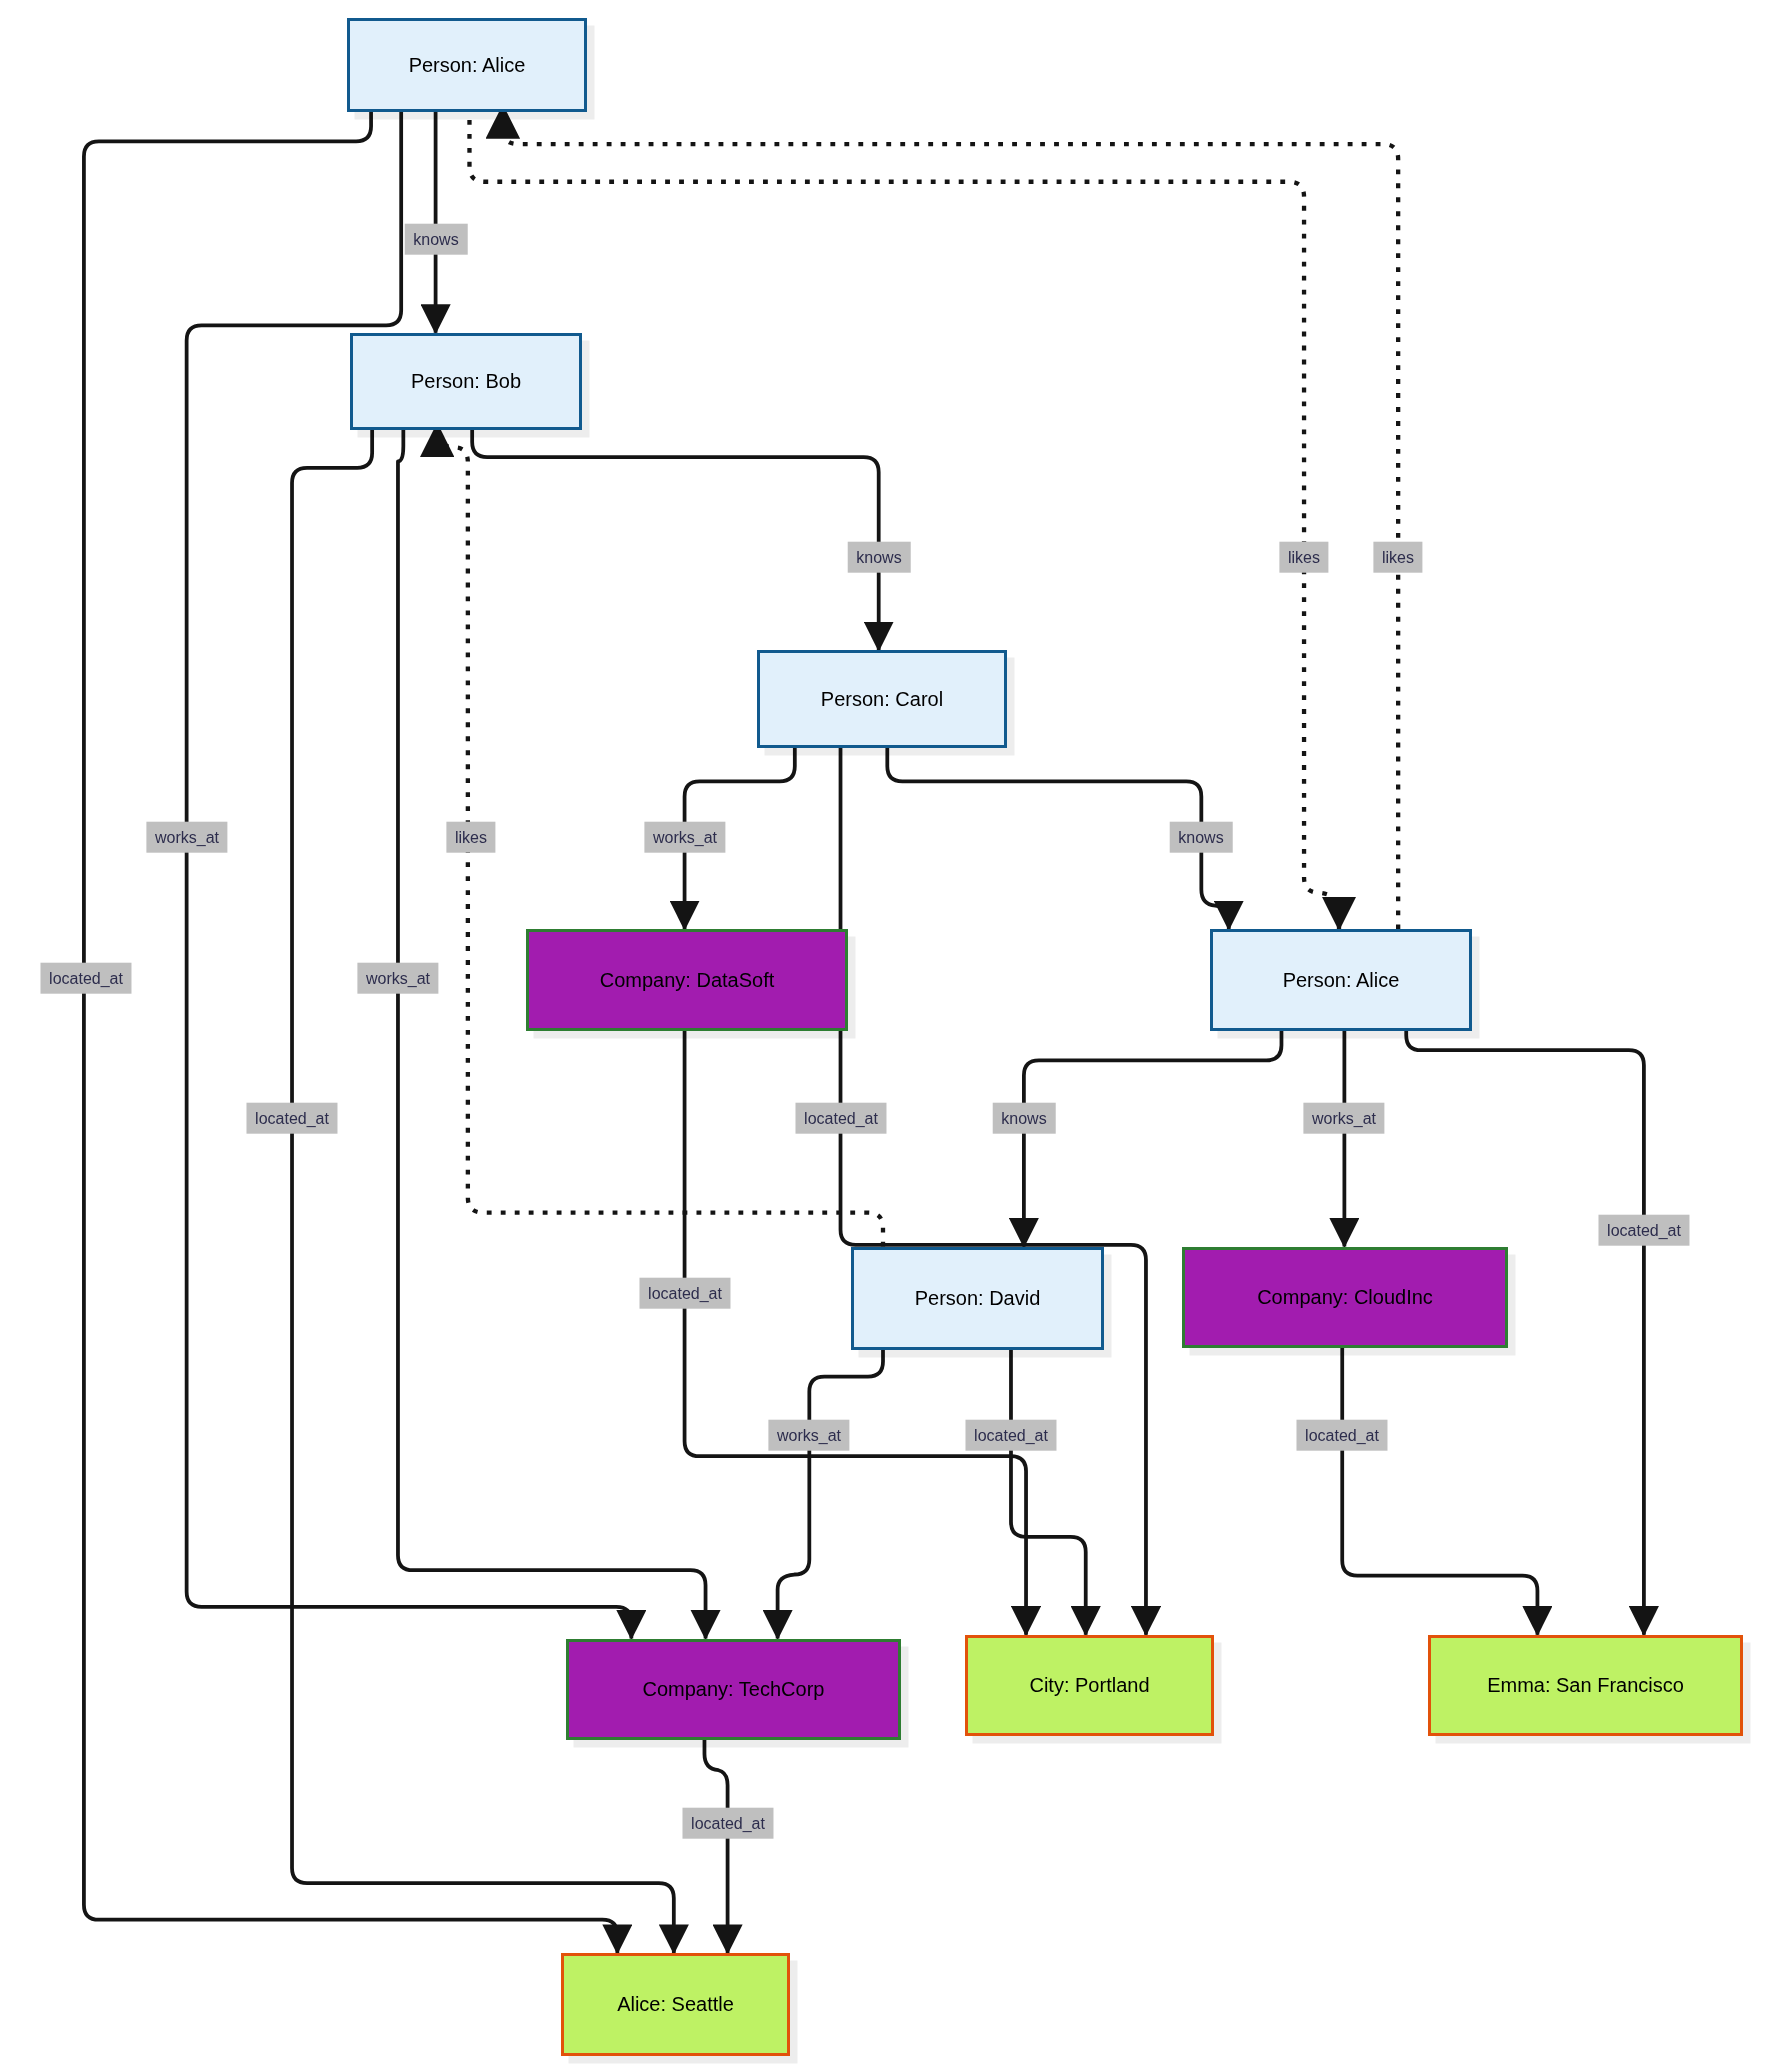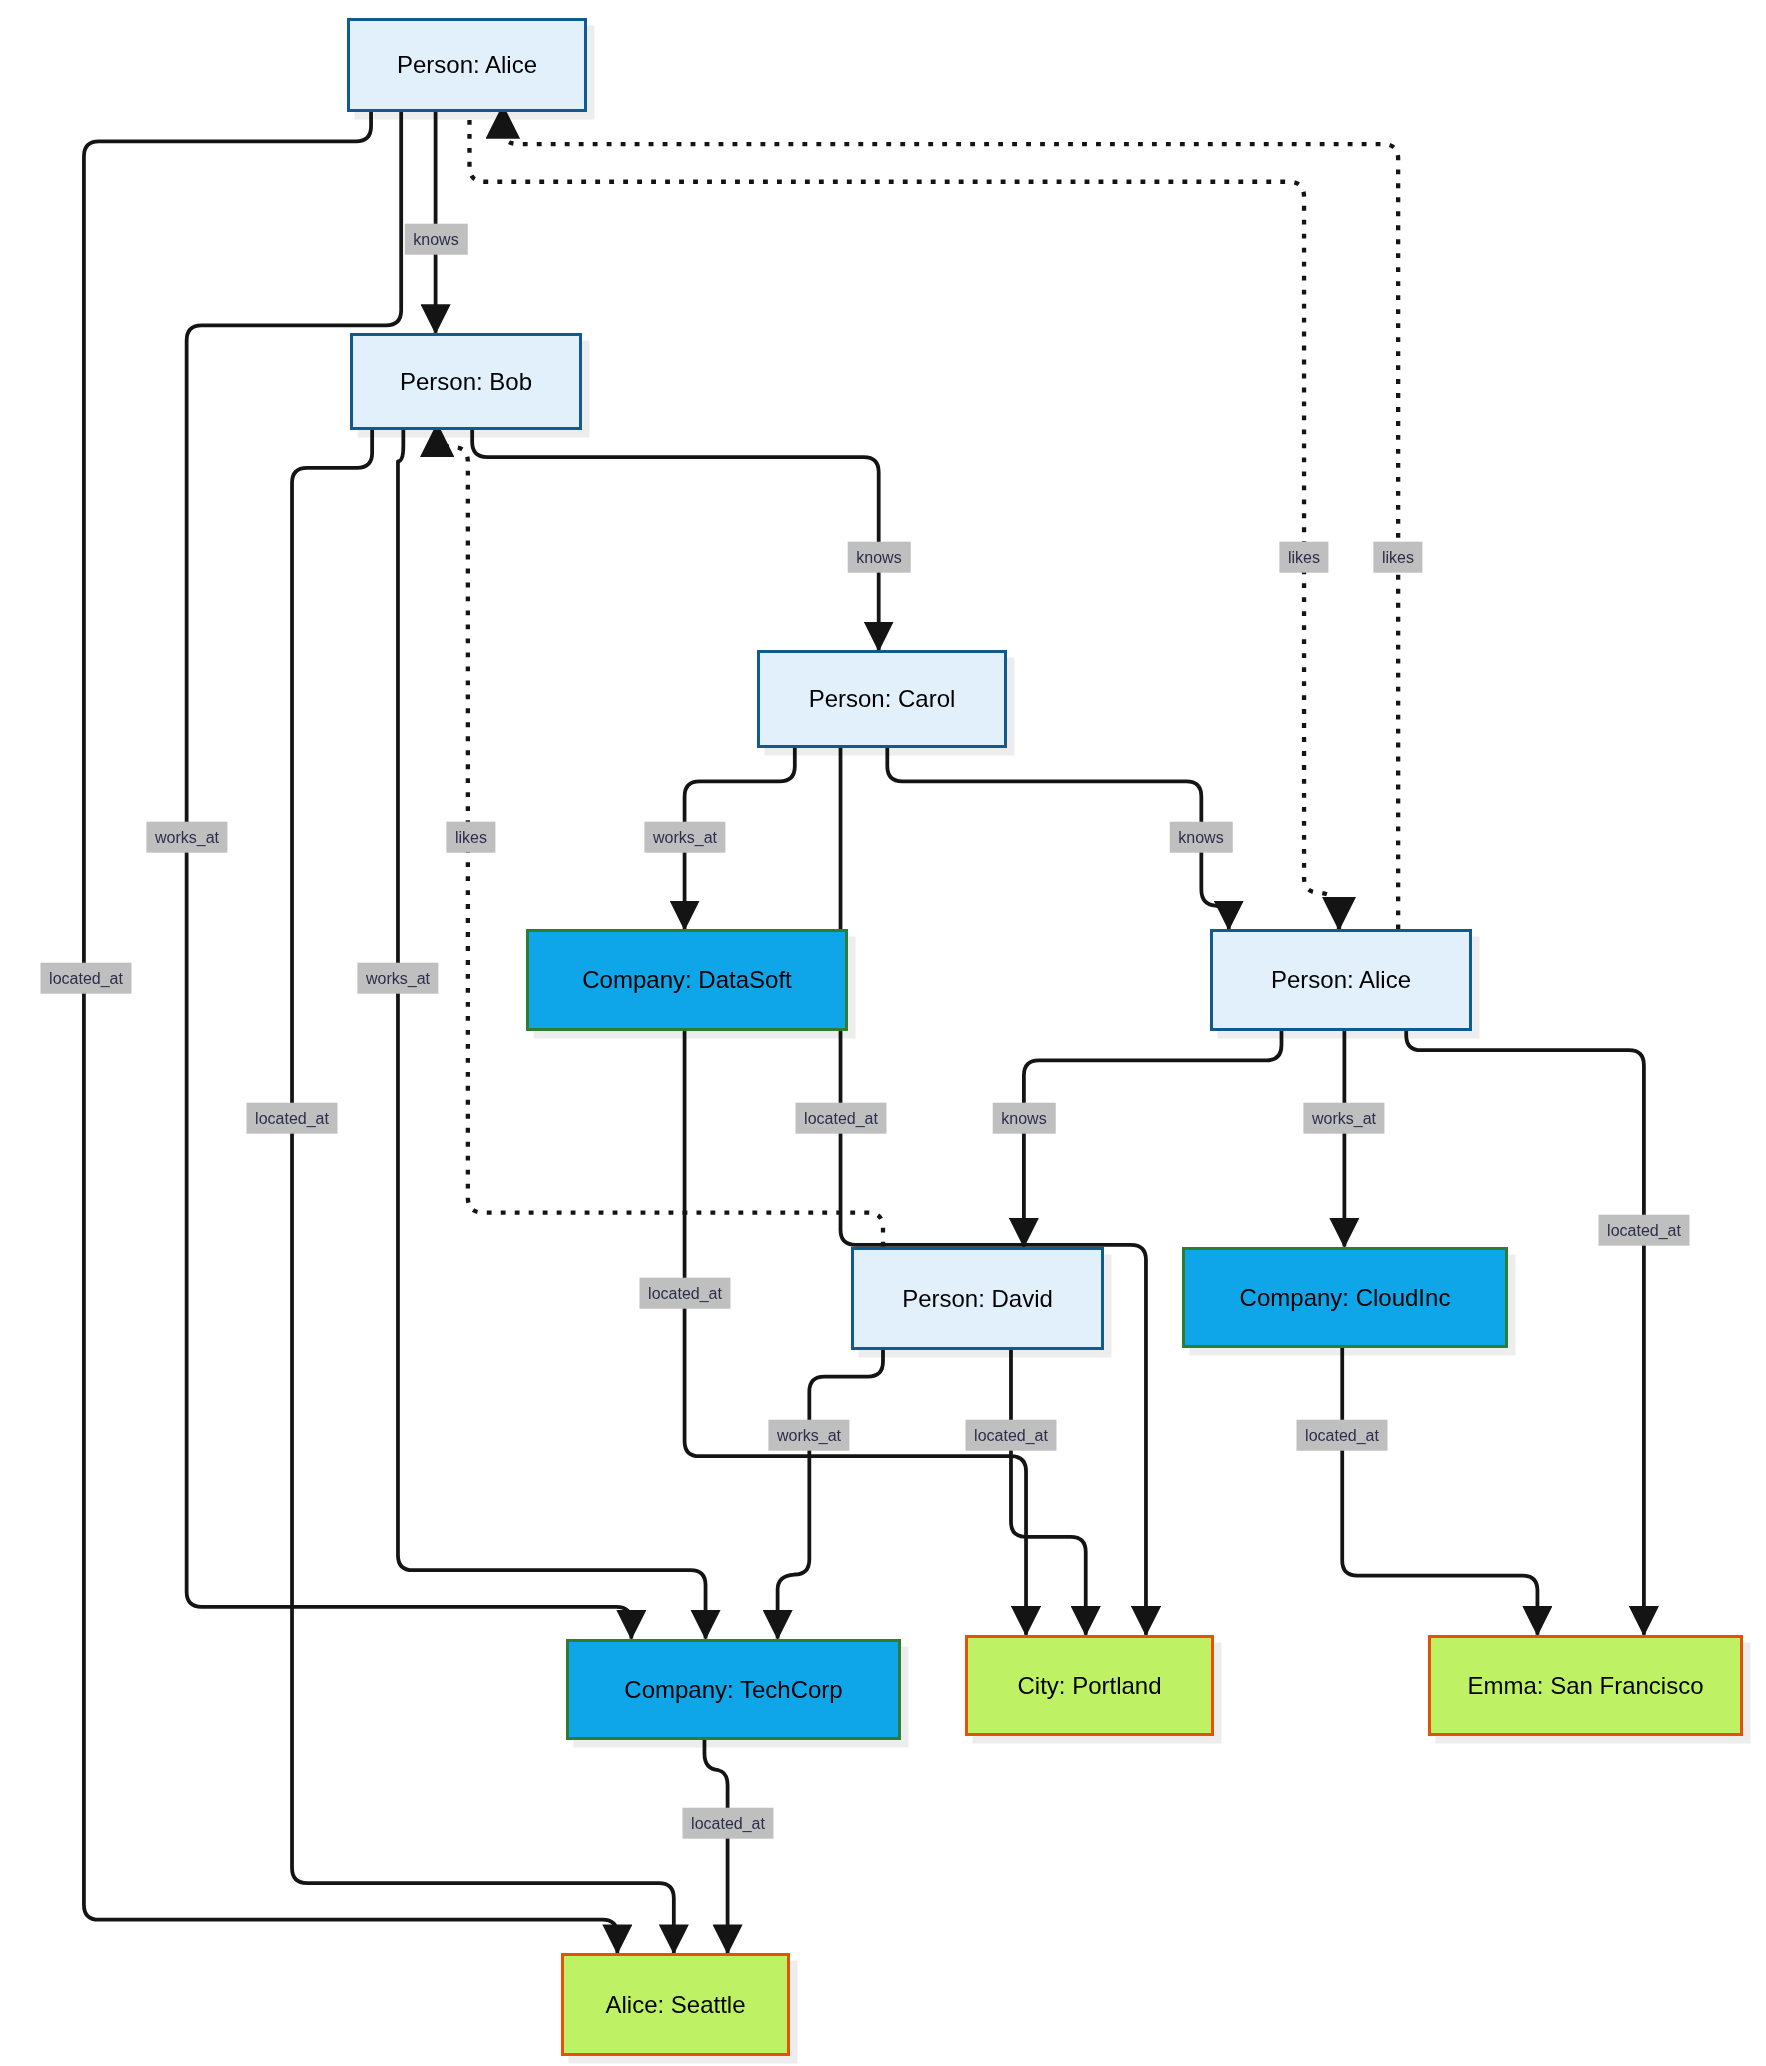--- a/index.html
+++ b/index.html
@@ -2,24 +2,24 @@
 <html style="font-size:8.6px"><head>
 <meta charset="utf-8">
 <style>
   html,body{margin:0;padding:0;background:#ffffff;}
   body{font-family:"Liberation Sans", sans-serif;}
   .canvas{position:relative;width:1766px;height:2066px;background:#ffffff;overflow:hidden;}
   .edges-svg{position:absolute;left:0;top:0;width:100%;height:100%;}
   .edge{fill:none;stroke:#141414;stroke-width:7;stroke-linejoin:round;}
   .edge.dotted{stroke-dasharray:9 17;stroke-width:8;}
   .node{position:absolute;display:flex;align-items:center;justify-content:center;
-        font-size:24px;color:#000000;text-align:center;
+        font-size:20px;color:#000000;text-align:center;
         box-shadow:7.5px 7.5px 0 rgba(0,0,0,0.07);}
   .node.person{background:#e1f0fb;border:3.8px solid #115a8e;}
-  .node.company{background:#0ea5e9;border:3.8px solid #2e7d32;}
+  .node.company{background:#a21caf;border:3.8px solid #2e7d32;}
   .node.city{background:#bef264;border:3.8px solid #e2520a;}
   .edge-label{position:absolute;transform:translate(-50%,-50%);
         background:#bfbfbf;color:#2d2d4d;font-size:16px;line-height:1.1;
         padding:6.5px 8.6px;white-space:nowrap;}
 </style>
 </head>
 <body>
 
 <div class="canvas">
 

